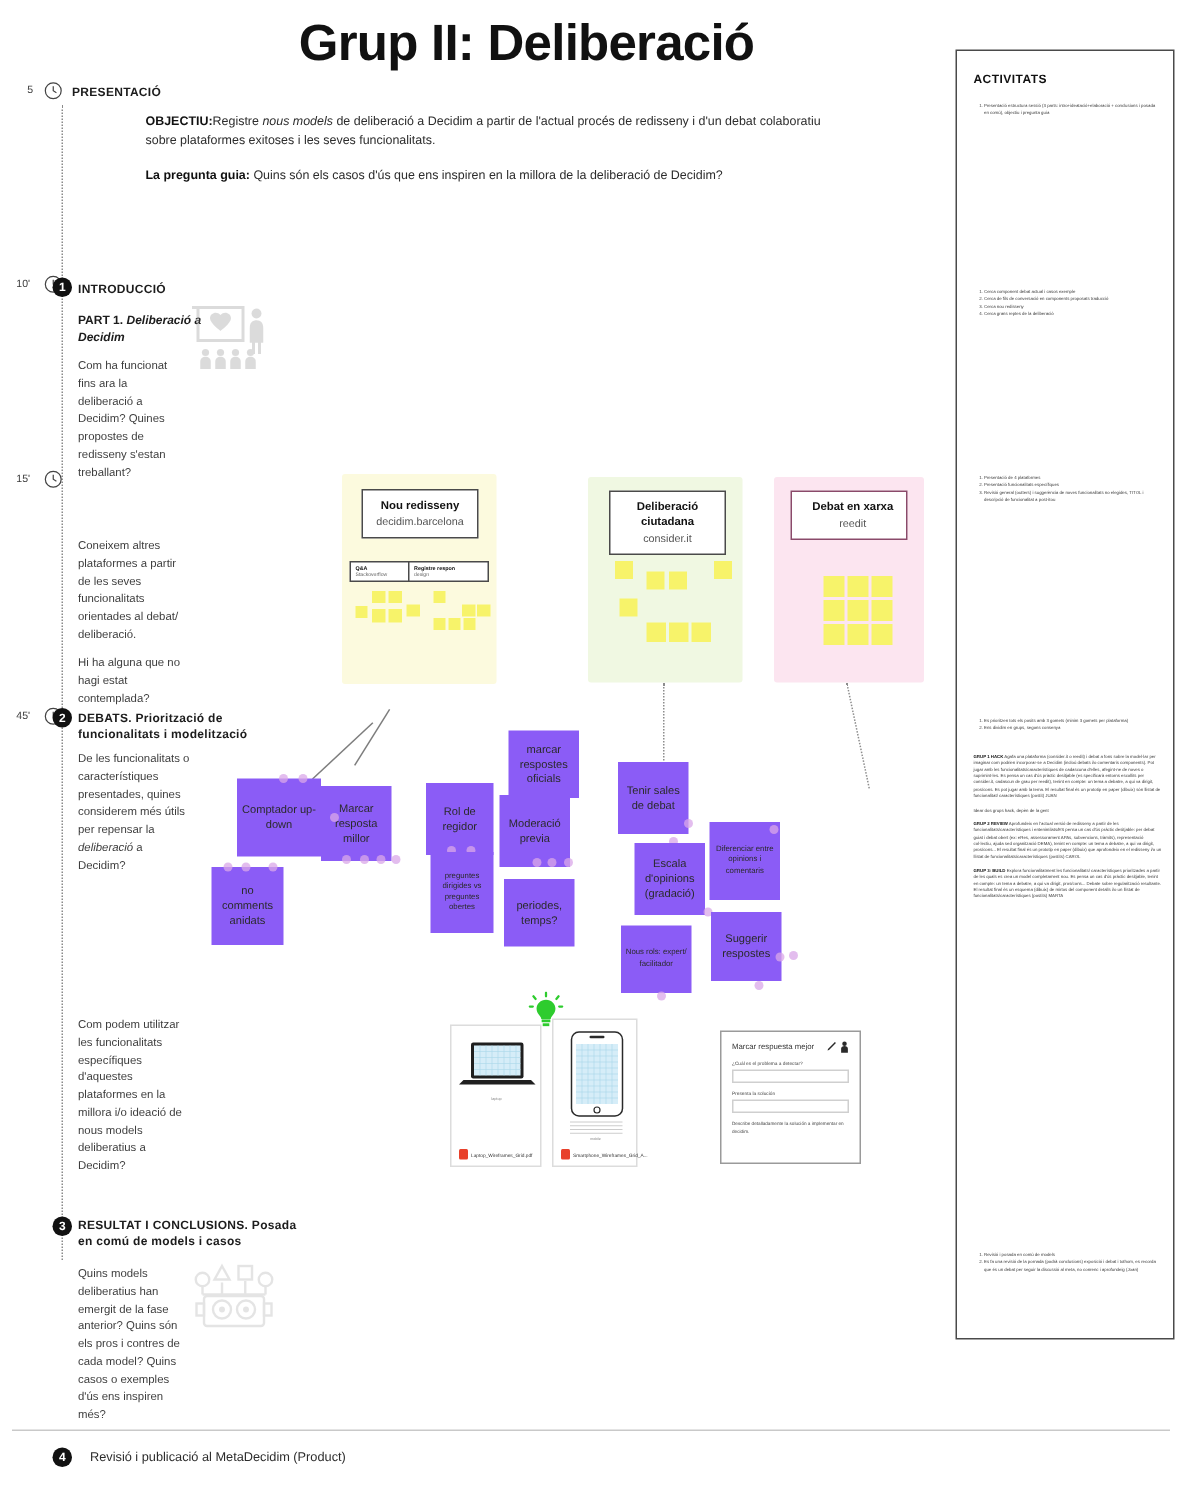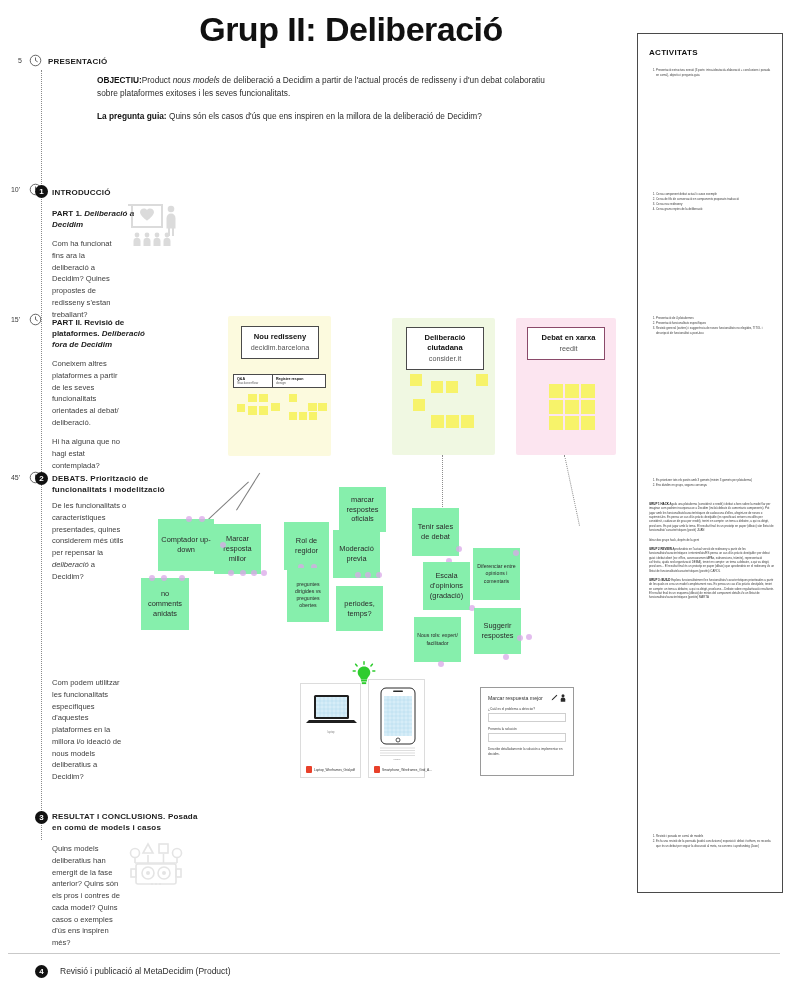--- a/index.html
+++ b/index.html
@@ -92,21 +92,21 @@
   }
   .mini-title { font-size:3.6px; font-weight:bold; color:#111; line-height:1.2; }
   .mini-sub { font-size:3.4px; color:#666; line-height:1.2; }
 
   
   .mini-note { position:absolute; background:#f7f36a; }
 
   
   .sticky {
     position:absolute;
-    background:#86efac;
+    background:#8b5cf6;
     font-size:7.4px; line-height:1.35; color:#2a2a2a;
     display:flex; align-items:center; justify-content:center;
     text-align:center; padding:4px 3px;
   }
   .sticky.small-text { font-size:5.2px; }
   .dot {
     position:absolute; width:6px; height:6px; border-radius:50%;
     background:#d9a7e8; opacity:.75;
   }
 
@@ -164,21 +164,21 @@
   <div class="tl-time" style="left:4px; top:57px;">5</div>
   <div class="clock-icon" style="left:29px; top:54px;">
     <svg viewBox="0 0 16 16" width="13" height="13">
         <circle cx="8" cy="8" r="6.5" fill="none" stroke="#444" stroke-width="1"></circle>
         <path d="M8 4.3V8l2.6 1.6" fill="none" stroke="#444" stroke-width="1"></path>
       </svg>
   </div>
   <div class="tl-head" style="left:48px; top:57px;">PRESENTACIÓ</div>
 
   <div class="obj-block" style="left:97px; top:74px; width:455px;">
-    <span><b>OBJECTIU:</b><span>Product </span><i>nous models</i><span> de deliberació a Decidim a partir de l'actual procés de redisseny i d'un debat colaboratiu sobre plataformes exitoses i les seves funcionalitats.</span></span>
+    <span><b>OBJECTIU:</b><span>Registre </span><i>nous models</i><span> de deliberació a Decidim a partir de l'actual procés de redisseny i d'un debat colaboratiu sobre plataformes exitoses i les seves funcionalitats.</span></span>
   </div>
   <div class="obj-block" style="left:97px; top:110px; width:455px;">
     <b>La pregunta guia:</b>
     <span>Quins són els casos d'ús que ens inspiren en la millora de la deliberació de Decidim?</span>
   </div>
 
   <div class="tl-time" style="left:2px; top:186px;">10'</div>
   <div class="clock-icon" style="left:29px; top:183px;">
     <svg viewBox="0 0 16 16" width="13" height="13">
         <circle cx="8" cy="8" r="6.5" fill="none" stroke="#444" stroke-width="1"></circle>
@@ -215,24 +215,20 @@
       </g>
     </svg>
   </div>
 
   <div class="tl-time" style="left:2px; top:316px;">15'</div>
   <div class="clock-icon" style="left:29px; top:313px;">
     <svg viewBox="0 0 16 16" width="13" height="13">
         <circle cx="8" cy="8" r="6.5" fill="none" stroke="#444" stroke-width="1"></circle>
         <path d="M8 4.3V8l2.6 1.6" fill="none" stroke="#444" stroke-width="1"></path>
       </svg>
-  </div>
-  <div class="tl-sub" style="left:52px; top:317px; width:100px;">
-    <span>PART II. Revisió de plataformes.</span>
-    <i>Deliberació fora de Decidim</i>
   </div>
   <div class="tl-body" style="left:52px; top:358px; width:75px;">Coneixem altres plataformes a partir de les seves funcionalitats orientades al debat/ deliberació.</div>
   <div class="tl-body" style="left:52px; top:436px; width:80px;">Hi ha alguna que no hagi estat contemplada?</div>
 
   <div class="tl-time" style="left:2px; top:474px;">45'</div>
   <div class="clock-icon" style="left:29px; top:471px;">
     <svg viewBox="0 0 16 16" width="13" height="13">
         <circle cx="8" cy="8" r="6.5" fill="none" stroke="#444" stroke-width="1"></circle>
         <path d="M8 4.3V8l2.6 1.6" fill="none" stroke="#444" stroke-width="1"></path>
       </svg>

